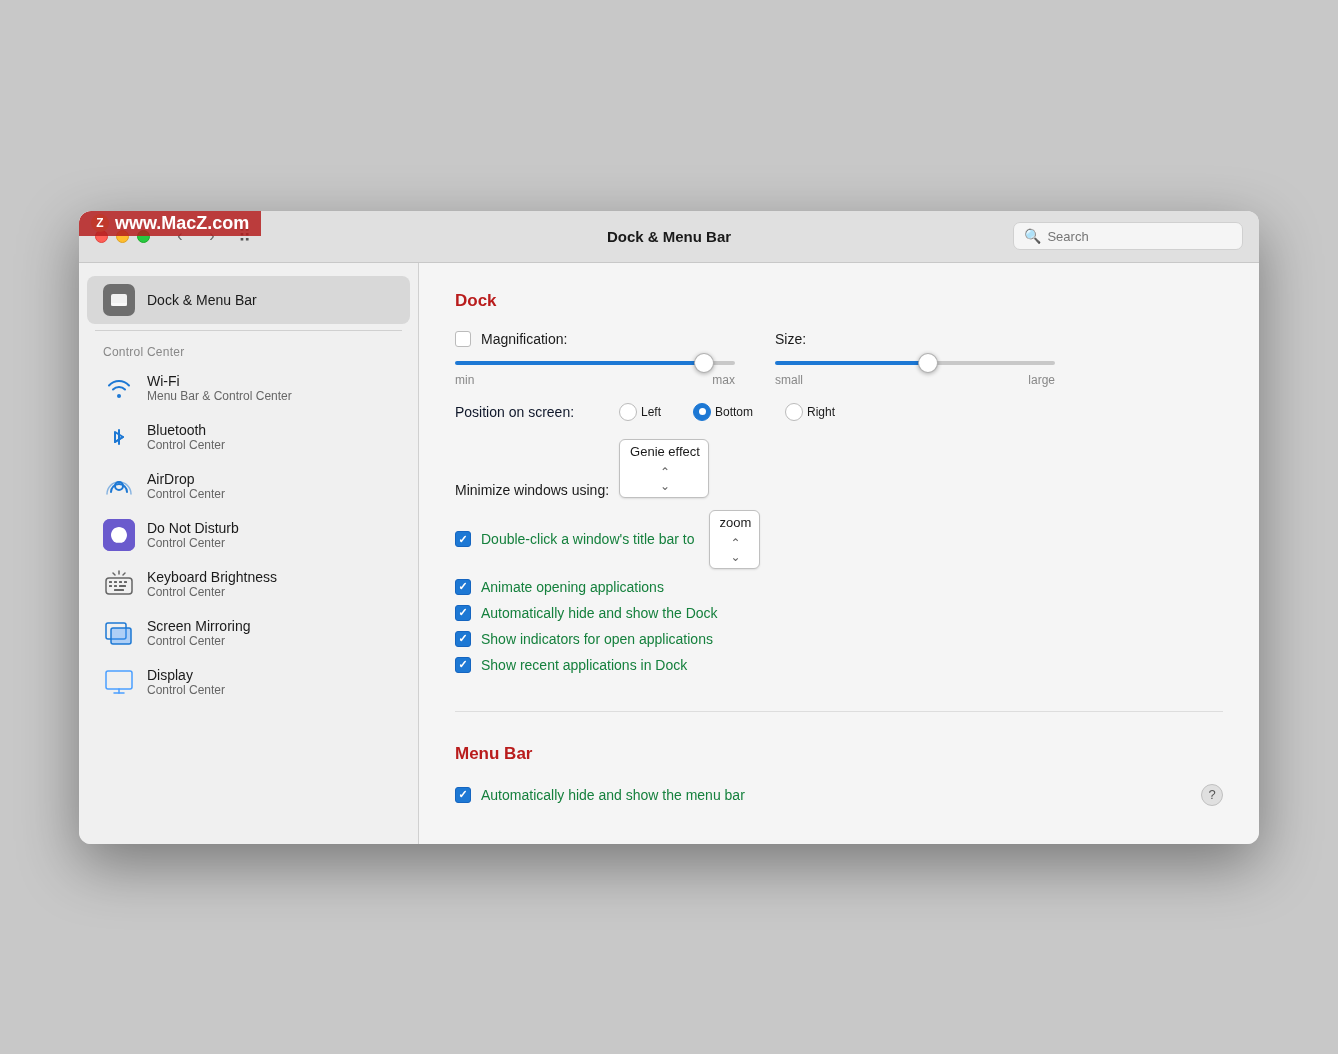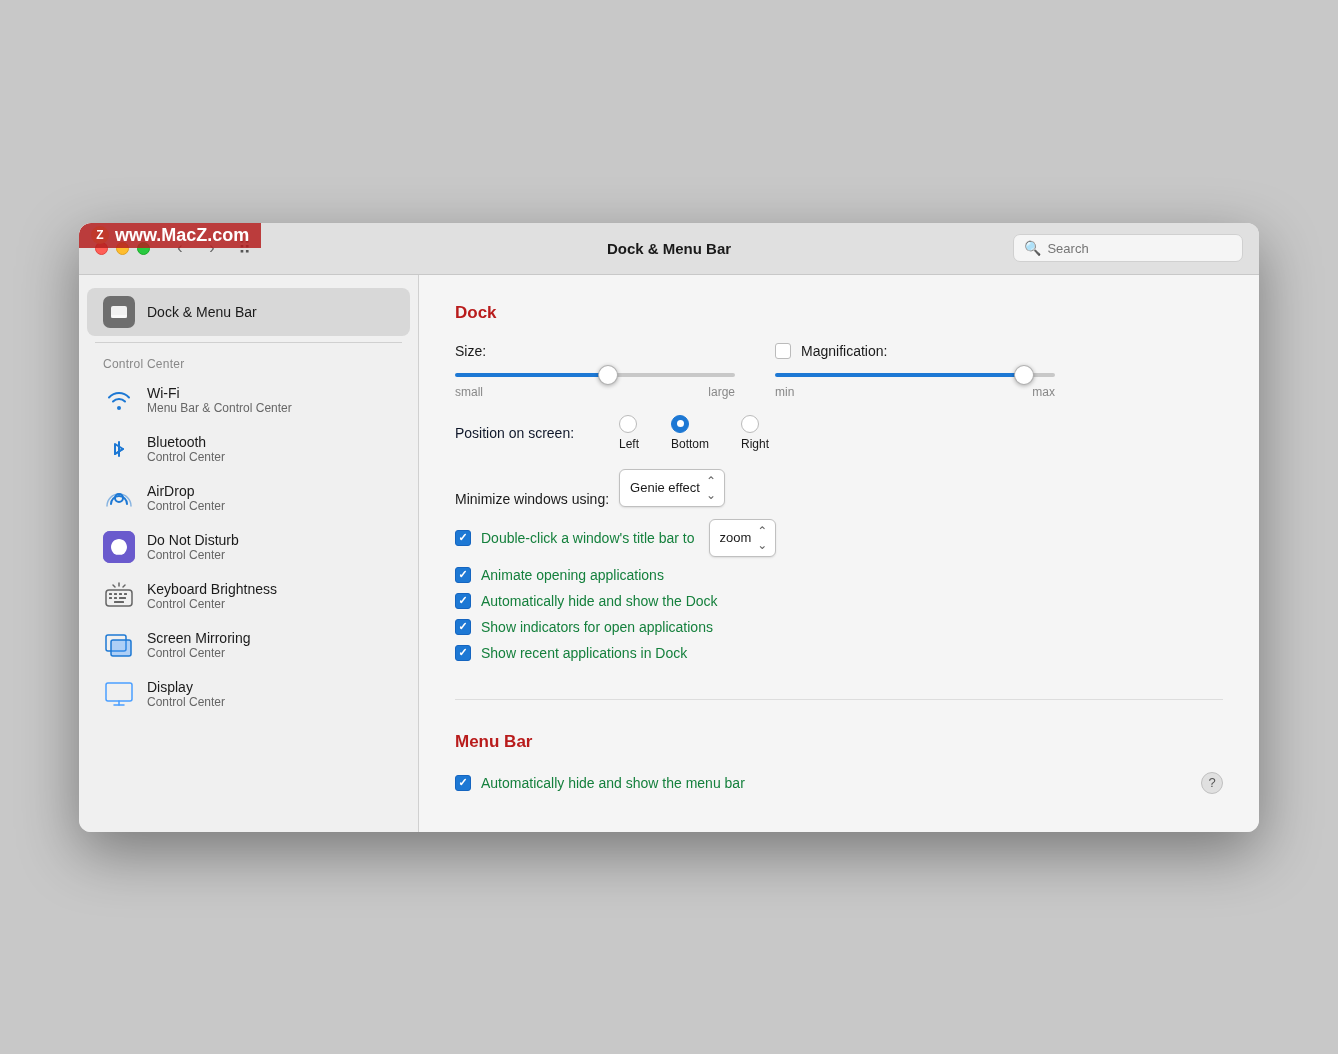--- a/index.html
+++ b/index.html
@@ -304,22 +304,22 @@
       min-width: 140px;
     }
 
     .radio-group {
       display: flex;
       gap: 32px;
     }
 
     .radio-option {
       display: flex;
-      flex-direction: column;
-      align-items: flex-start;
+      flex-direction: row;
+      align-items: center;
       gap: 4px;
       cursor: pointer;
     }
 
     .radio-circle {
       width: 18px;
       height: 18px;
       border-radius: 50%;
       border: 1.5px solid #bbb;
       background: white;
@@ -364,20 +364,21 @@
       align-items: center;
       background: white;
       border: 1px solid #c0c0c0;
       border-radius: 6px;
       padding: 4px 8px 4px 10px;
       gap: 6px;
       cursor: pointer;
       font-size: 13px;
       color: #1a1a1a;
       box-shadow: 0 1px 2px rgba(0,0,0,0.1);
+      flex-direction: column;
     }
 
     .dropdown-arrow {
       color: #666;
       font-size: 12px;
     }
 
     
     .checkbox-row {
       display: flex;
@@ -627,42 +628,42 @@
     </div>
 
     <div class="main-panel">
 
       <div class="dock-section">
         <div class="section-title">Dock</div>
 
         <div class="slider-row">
 
           <div class="slider-group">
-            <div class="slider-label-row">
-              <span class="slider-label">Size:</span>
-            </div>
-            <div class="slider-container">
-              <input type="range" class="slider" min="0" max="100" value="55" style="">
-              <div class="slider-labels">
-                <span>small</span>
-                <span>large</span>
-              </div>
-            </div>
-          </div>
-
-          <div class="slider-group">
             <div class="magnification-row">
               <div class="checkbox-empty"></div>
               <span class="magnification-label">Magnification:</span>
             </div>
             <div class="slider-container">
               <input type="range" class="slider slider-max" min="0" max="100" value="92" style="">
               <div class="slider-labels">
                 <span>min</span>
                 <span>max</span>
+              </div>
+            </div>
+          </div>
+
+          <div class="slider-group">
+            <div class="slider-label-row">
+              <span class="slider-label">Size:</span>
+            </div>
+            <div class="slider-container">
+              <input type="range" class="slider" min="0" max="100" value="55" style="">
+              <div class="slider-labels">
+                <span>small</span>
+                <span>large</span>
               </div>
             </div>
           </div>
         </div>
 
         <div class="position-row">
           <span class="position-label">Position on screen:</span>
           <div class="radio-group">
             <div class="radio-option">
               <div class="radio-circle"></div>

